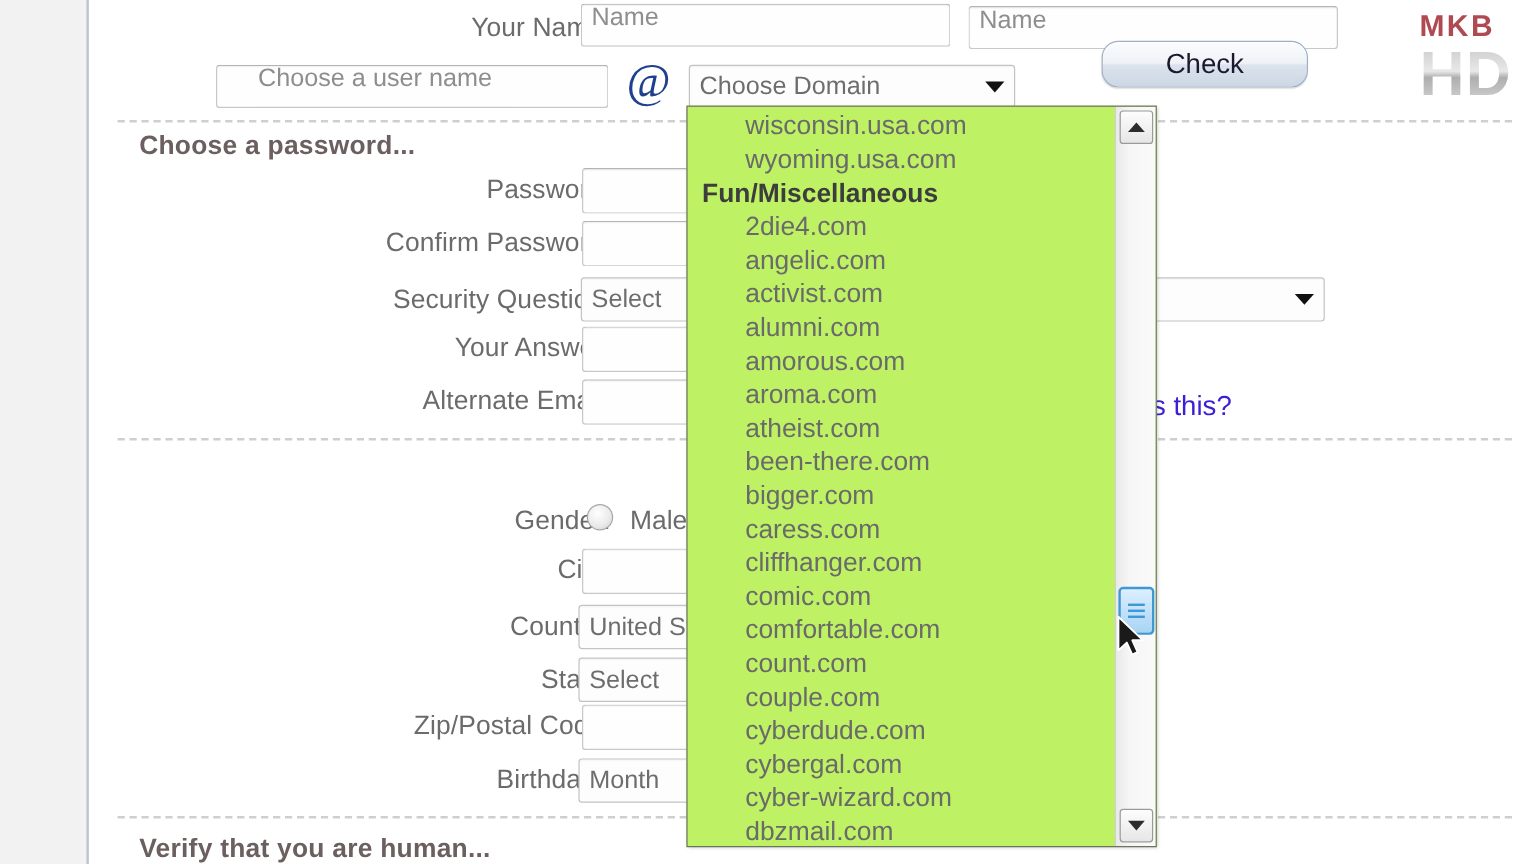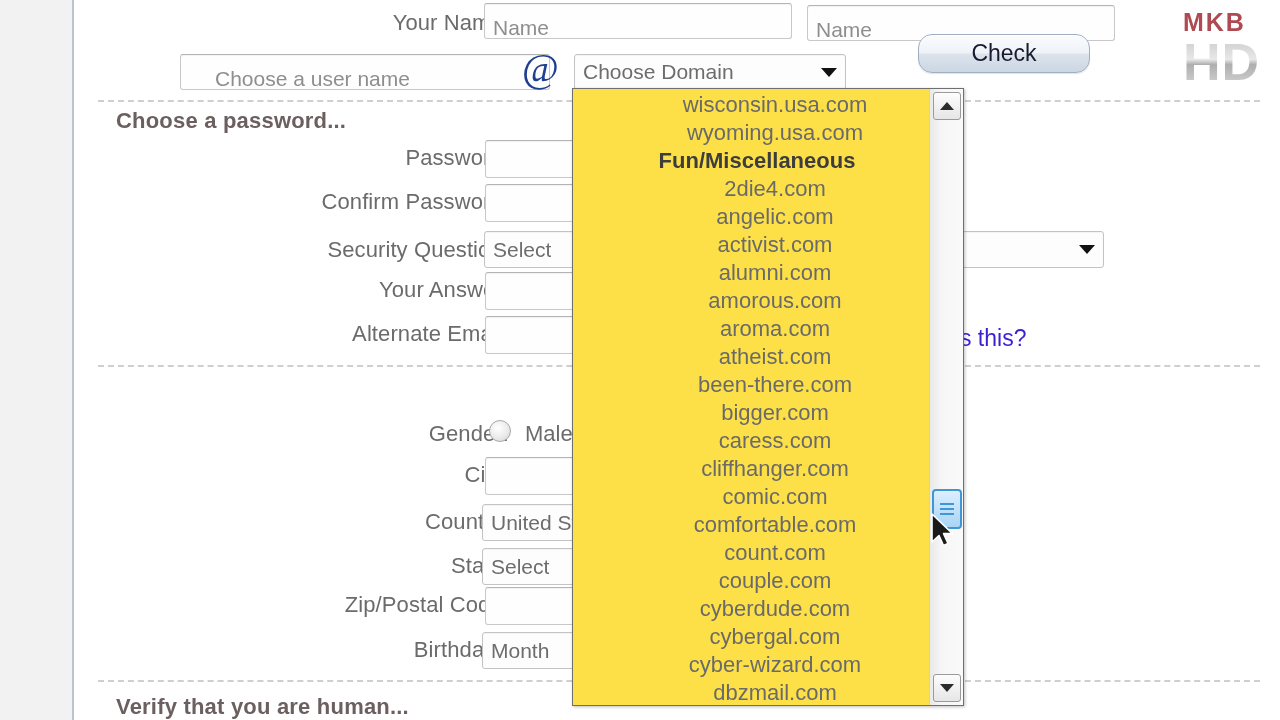--- a/index.html
+++ b/index.html
@@ -60,21 +60,21 @@
     box-sizing: border-box;
     background: #fefeff;
     border: 1px solid #c8c8c8;
     border-top-color: #b4b4b4;
     border-radius: 3px;
     font-size: 21px;
     color: #8e8e8e;
     padding: 0 8px;
     line-height: 1;
     display: flex;
-    align-items: flex-end;
+    align-items: flex-start;
     box-shadow: inset 0 1px 1px rgba(0,0,0,0.05);
   }
   .sel {
     position: absolute;
     box-sizing: border-box;
     background: #fdfdfe;
     border: 1px solid #c3c3c3;
     border-radius: 3px;
     font-size: 21px;
     color: #6d6d6d;
@@ -171,26 +171,25 @@
     background-clip: text;
     color: transparent;
   }
 
   
   #domain-dropdown {
     position: absolute;
     left: 498px; top: 88px;
     width: 392px; height: 618px;
     box-sizing: border-box;
-    background: #fde047;
+    background: #bef264;
     border: 1px solid #6f6f6f;
     box-shadow: 1px 1px 3px rgba(0,0,0,0.25);
     overflow: hidden;
     z-index: 40;
-    text-align: center;
   }
   #dropdown-list {
     position: absolute;
     left: 0; top: 0;
     width: 356px; height: 618px;
     overflow: hidden;
     padding-top: 2px;
     box-sizing: border-box;
   }
   .opt {
@@ -289,21 +288,21 @@
     </div>
 
     <div class="form-label" style="left:160px; top:10px; width:275px;">Your Name:</div>
     <div class="tf" style="left:410px; top:3px; width:308px; height:36px;">
       <span>Name</span>
     </div>
     <div class="tf" style="left:733px; top:5px; width:308px; height:36px;">
       <span>Name</span>
     </div>
 
-    <div class="tf" style="left:106px; top:54px; width:370px; height:36px;padding-left:34px;">
+    <div class="tf" style="left:106px; top:54px; width:327px; height:36px;padding-left:34px;">
       <span>Choose a user name</span>
     </div>
     <div id="at-symbol" style="left:448px; top:48px;">@</div>
     <div class="sel" style="left:500px; top:54px; width:272px; height:36px;">
       <span class="selval">Choose Domain</span>
       <span class="caret"></span>
     </div>
     <div id="check-button" style="left:844px; top:34px; width:172px; height:39px;">Check</div>
 
     <div class="divider" style="left:24px; top:100px; width:1162px;"></div>

